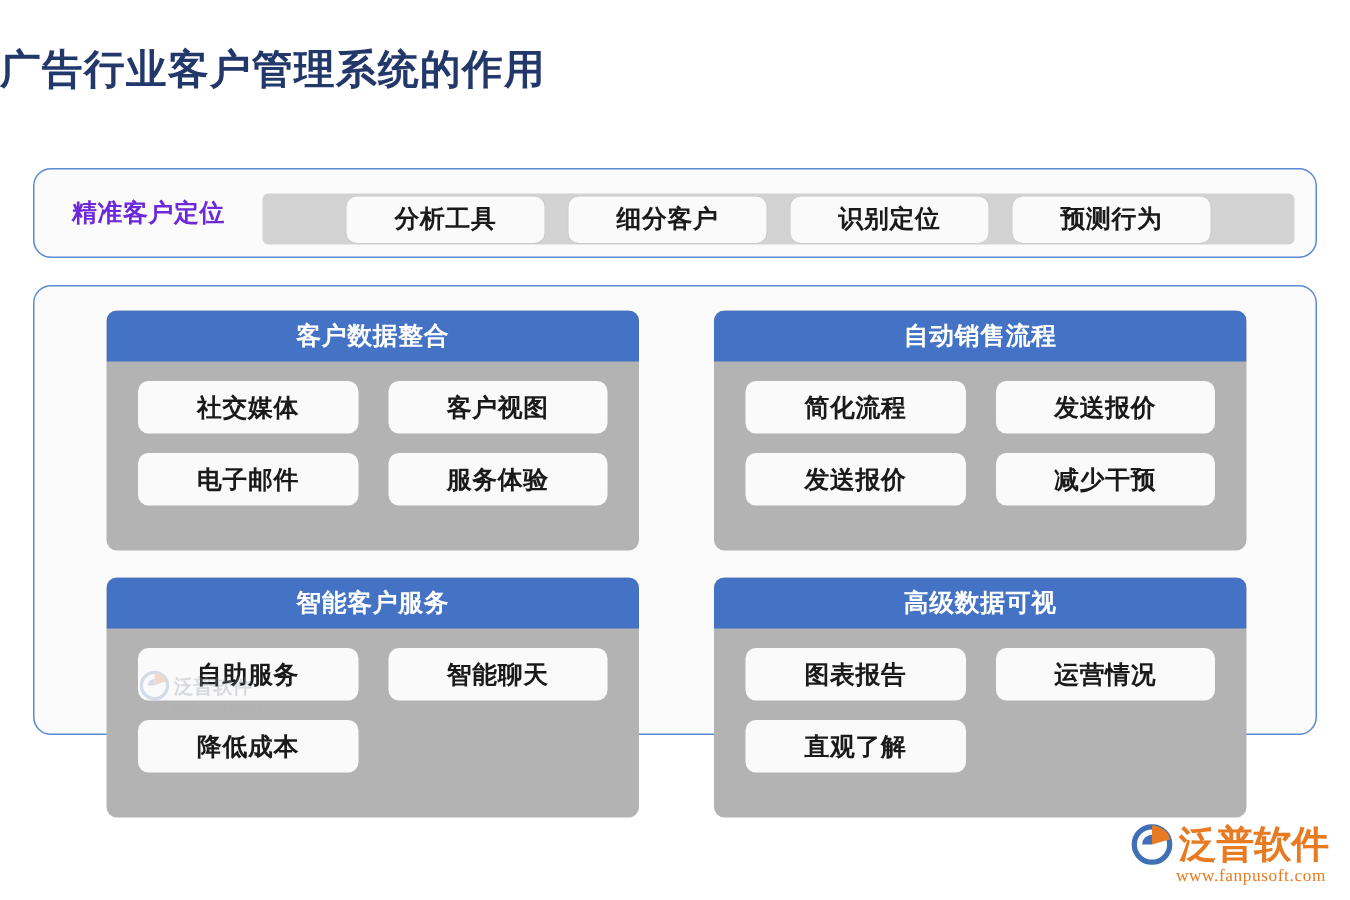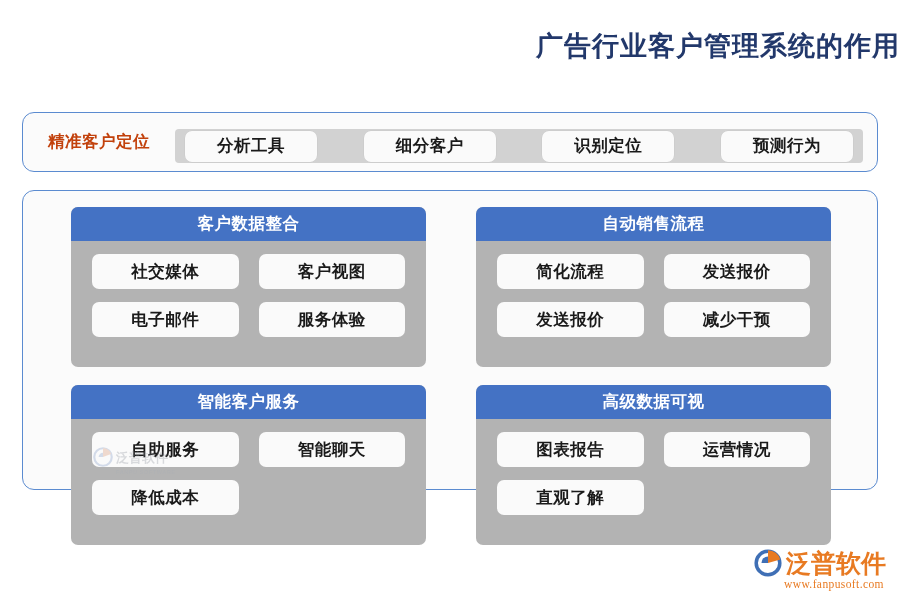--- a/index.html
+++ b/index.html
@@ -11,21 +11,21 @@
   }
 
   body {
     background: #ffffff;
     font-family: "Liberation Sans", "DejaVu Sans", sans-serif;
     position: relative;
   }
 
   
   .page-title {
-    text-align: right;
+    text-align: left;
     color: #22386b;
     font-size: 27px;
     font-weight: bold;
     letter-spacing: 1px;
     line-height: 1;
     padding-top: 33px;
   }
 
   
   .top-bar {
@@ -39,35 +39,35 @@
     border-radius: 12px;
     display: flex;
     align-items: center;
     overflow: hidden;
   }
 
   .top-bar-label {
     width: 152px;
     flex: 0 0 152px;
     text-align: center;
-    color: #c2410c;
+    color: #6d28d9;
     font-size: 16.5px;
     font-weight: bold;
     letter-spacing: 0.5px;
   }
 
   .top-bar-strip {
     flex: 1 1 auto;
     align-self: stretch;
     margin: 16px 14px 8px 0;
     background: #d2d2d2;
     border-radius: 4px;
     display: flex;
     align-items: center;
-    justify-content: space-between;
+    justify-content: center;
     padding: 0 10px;
     gap: 16px;
   }
 
   .chip-pill {
     background: #fafafa;
     border-radius: 7px;
     height: 31px;
     min-width: 132px;
     display: flex;

